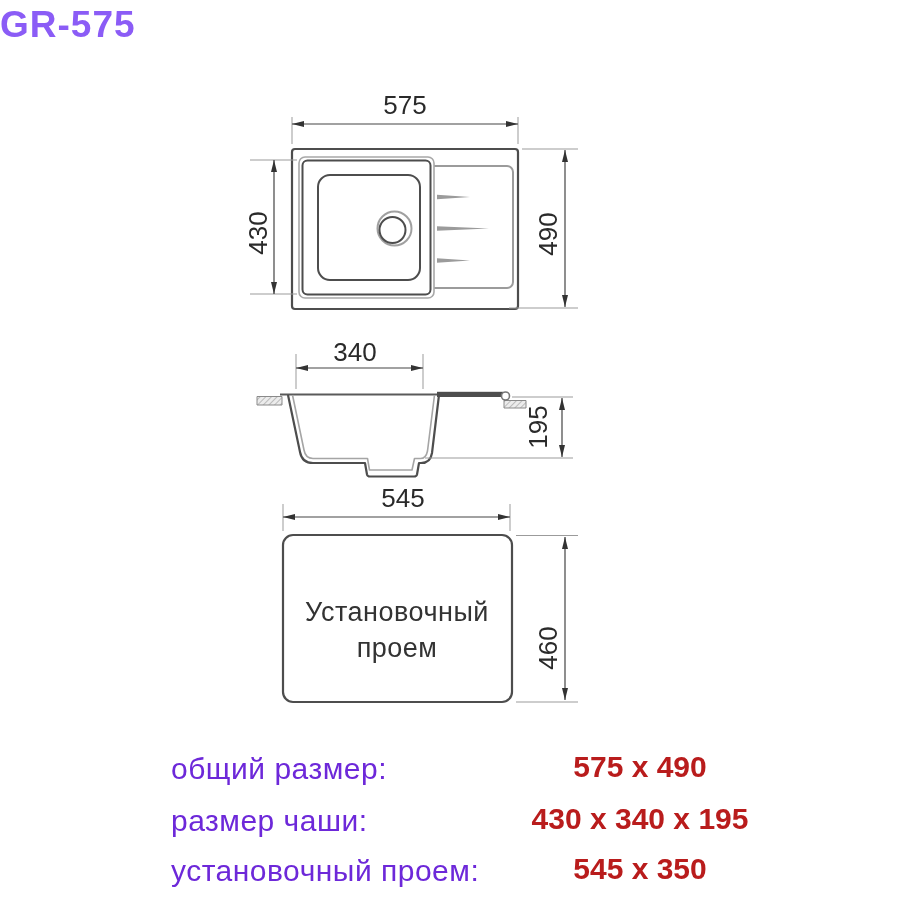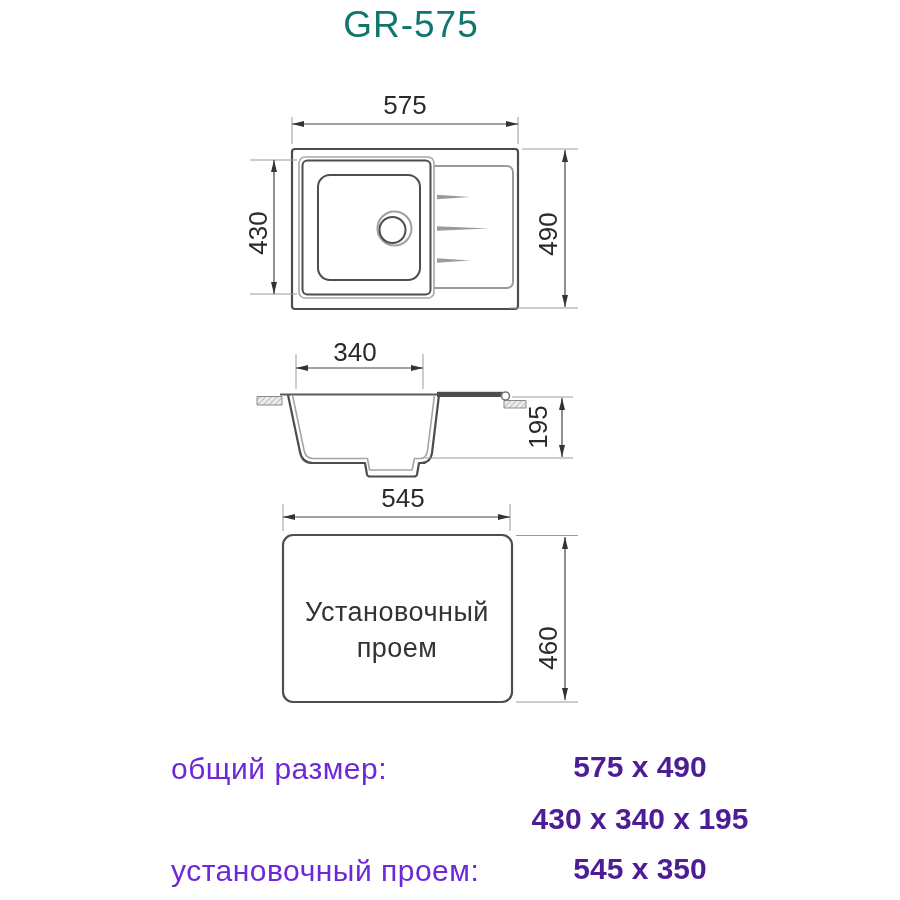--- a/index.html
+++ b/index.html
@@ -1,41 +1,41 @@
 <!DOCTYPE html>
 <html><head>
 <meta charset="utf-8">
 <style>
   html,body{margin:0;padding:0;background:#ffffff;}
   .canvas{
     position:relative;width:900px;height:900px;background:#ffffff;overflow:hidden;
     font-family:"Liberation Sans","DejaVu Sans",sans-serif;
   }
   .title{
-    position:absolute;top:4px;left:0;width:822px;text-align:center;
-    font-size:37px;font-weight:normal;color:#0f766e;letter-spacing:1px;
+    position:absolute;top:4px;left:0;width:822px;text-align:left;
+    font-size:37px;font-weight:bold;color:#8b5cf6;letter-spacing:1px;
   }
   svg{position:absolute;top:0;left:0;}
   svg text{
     font-family:"Liberation Sans","DejaVu Sans",sans-serif;
     font-size:26px;fill:#2a2a2a;
   }
   svg text.cutout-text{font-size:27px;fill:#333333;letter-spacing:.5px;}
   .legend{position:absolute;left:0;top:746px;width:900px;}
   .legend-row{position:absolute;left:0;width:900px;height:44px;}
   .legend-row.r0{top:6px;}
   .legend-row.r1{top:58px;}
   .legend-row.r2{top:108px;}
   .legend-label{
     position:absolute;left:171px;top:0;font-size:30px;color:#6d28d9;
     letter-spacing:.5px;white-space:nowrap;
   }
   .legend-value{
     position:absolute;left:640px;top:-2px;transform:translateX(-50%);
-    font-size:30px;font-weight:bold;color:#4c1d95;white-space:nowrap;
+    font-size:30px;font-weight:bold;color:#b91c1c;white-space:nowrap;
   }
 </style>
 </head>
 <body>
 
 <div class="canvas">
 
   <div class="title">GR-575</div>
 
   <svg width="900" height="745" viewBox="0 0 900 745">
@@ -126,20 +126,21 @@
     <text x="403" y="507" text-anchor="middle">545</text>
     <text x="557" y="648" text-anchor="middle" transform="rotate(-90 557 648)">460</text>
   </svg>
 
   <div class="legend">
     <div class="legend-row r0">
       <span class="legend-label">общий размер:</span>
       <span class="legend-value">575 x 490</span>
     </div>
     <div class="legend-row r1">
+      <span class="legend-label">размер чаши:</span>
       <span class="legend-value">430 x 340 x 195</span>
     </div>
     <div class="legend-row r2">
       <span class="legend-label">установочный проем:</span>
       <span class="legend-value">545 x 350</span>
     </div>
   </div>
 
 </div>
 

